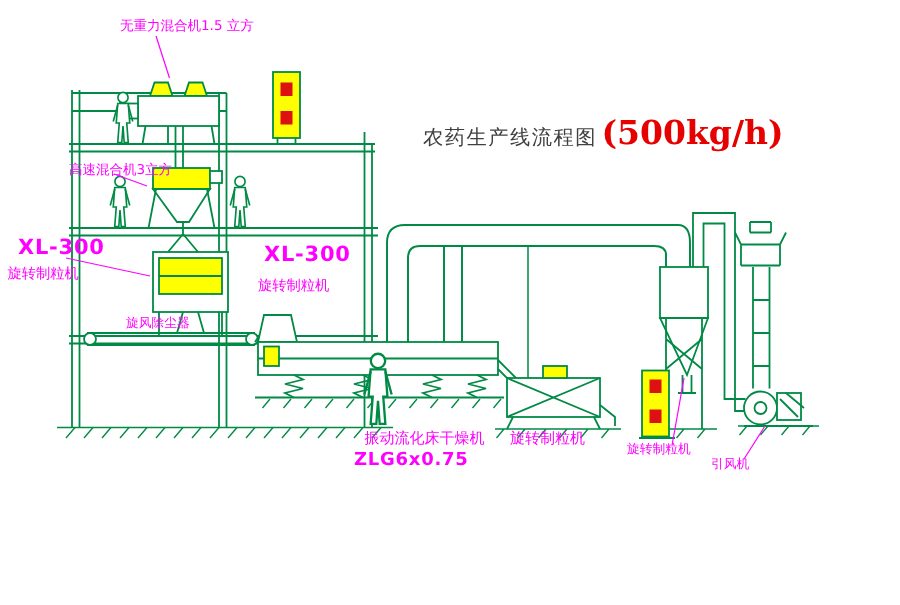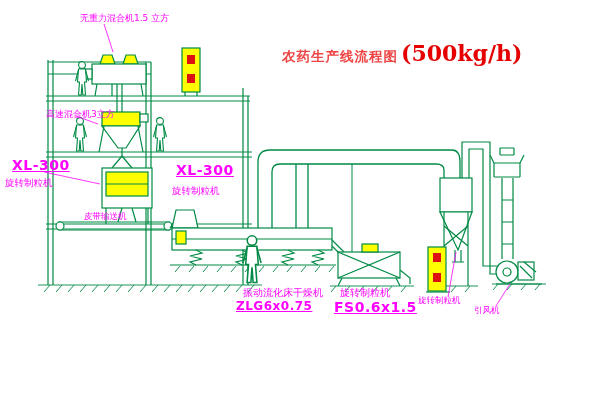--- a/index.html
+++ b/index.html
@@ -1,23 +1,23 @@
 <!DOCTYPE html>
 <html><head>
 <meta charset="utf-8">
 <style>
   html,body{margin:0;padding:0;background:#ffffff;}
   .stage{position:relative;width:600px;height:403px;background:#ffffff;overflow:hidden;
          font-family:"DejaVu Sans","Liberation Sans",sans-serif;}
   .stage svg{position:absolute;left:0;top:0;}
   .lbl{position:absolute;color:#ff00ff;white-space:nowrap;line-height:1.05;text-align:center;}
-  .model{font-weight:bold;letter-spacing:.5px;text-decoration:underline;}
+  .model{font-weight:bold;letter-spacing:.5px;}
   .title-row{position:absolute;left:282px;top:40px;display:flex;align-items:baseline;gap:3px;}
-  .title-cn{color:#ef4444;font-size:13.5px;font-weight:bold;letter-spacing:1px;}
-  .title-cap{color:#e60000;font-size:22px;font-weight:bold;font-family:"DejaVu Serif","Liberation Serif",serif;}
+  .title-cn{color:#404040;font-size:13.5px;font-weight:normal;letter-spacing:1px;}
+  .title-cap{color:#e60000;font-size:22px;font-weight:bold;font-family:"DejaVu Serif","Liberation Serif",serif;margin-top:36px;}
 </style>
 </head>
 <body>
 
 <div class="stage">
 
 <svg width="600" height="403" viewBox="0 0 600 403">
   <defs>
     <g id="person" stroke="#008a45" stroke-width="1.1" fill="#ffffff">
       <circle cx="0" cy="-31" r="3.4"></circle>
@@ -156,24 +156,23 @@
 
 <div class="lbl" style="left:80px;top:14px;font-size:9px;">无重力混合机1.5 立方</div>
 <div class="lbl" style="left:46px;top:110px;font-size:9px;">高速混合机3立方</div>
 
 <div class="lbl model" style="left:12px;top:158px;font-size:14px;">XL-300</div>
 <div class="lbl" style="left:5px;top:178px;font-size:9.5px;">旋转制粒机</div>
 
 <div class="lbl model" style="left:176px;top:163px;font-size:14px;">XL-300</div>
 <div class="lbl" style="left:172px;top:186px;font-size:9.5px;">旋转制粒机</div>
 
-<div class="lbl" style="left:84px;top:212px;font-size:8.5px;">皮带输送机</div>
+<div class="lbl" style="left:84px;top:212px;font-size:8.5px;">旋风除尘器</div>
 
 <div class="lbl" style="left:220px;top:288px;font-size:10px;margin-left:23px;">振动流化床干燥机</div>
 <div class="lbl model" style="left:236px;top:300px;font-size:12px;">ZLG6x0.75</div>
 
 <div class="lbl" style="left:340px;top:288px;font-size:10px;">旋转制粒机</div>
-<div class="lbl model" style="left:334px;top:300px;font-size:14px;">FS0.6x1.5</div>
 
 <div class="lbl" style="left:418px;top:296px;font-size:8.5px;">旋转制粒机</div>
 <div class="lbl" style="left:474px;top:306px;font-size:8.5px;">引风机</div>
 
 </div>
 
 </body></html>

